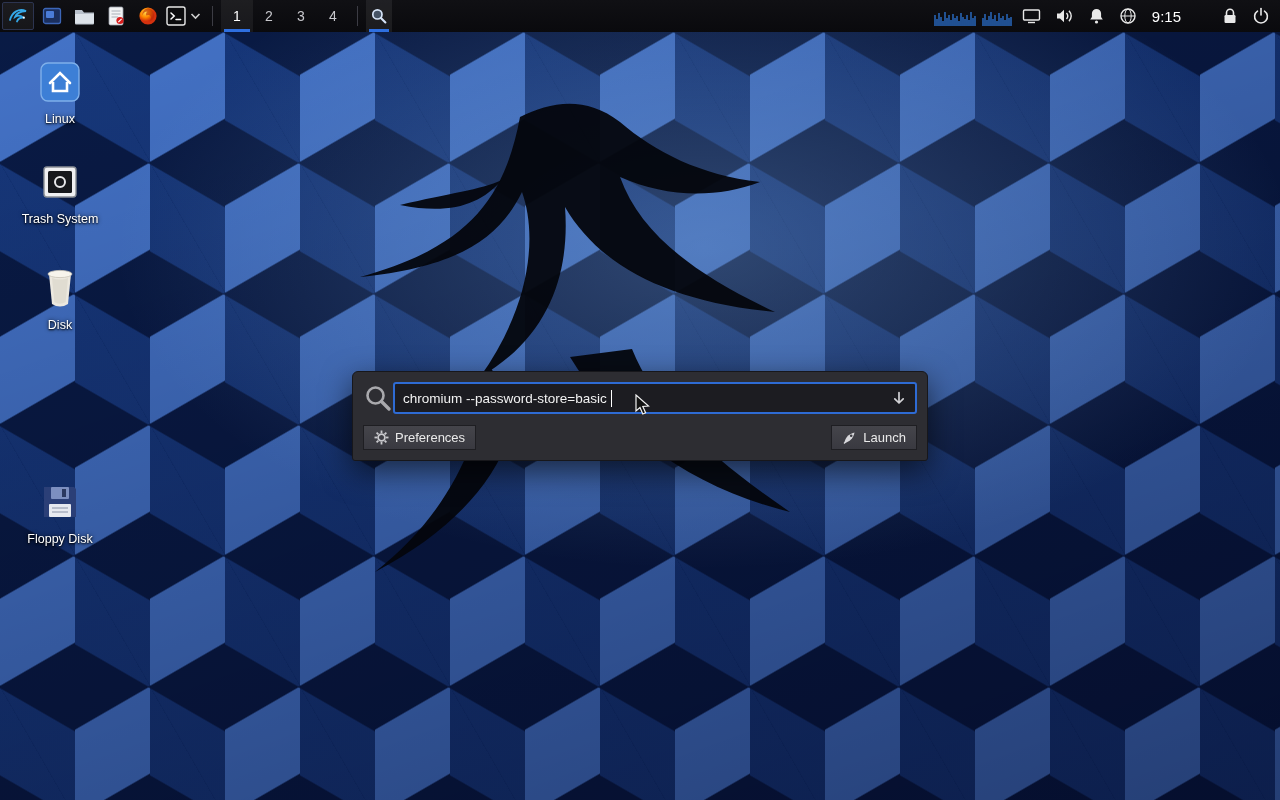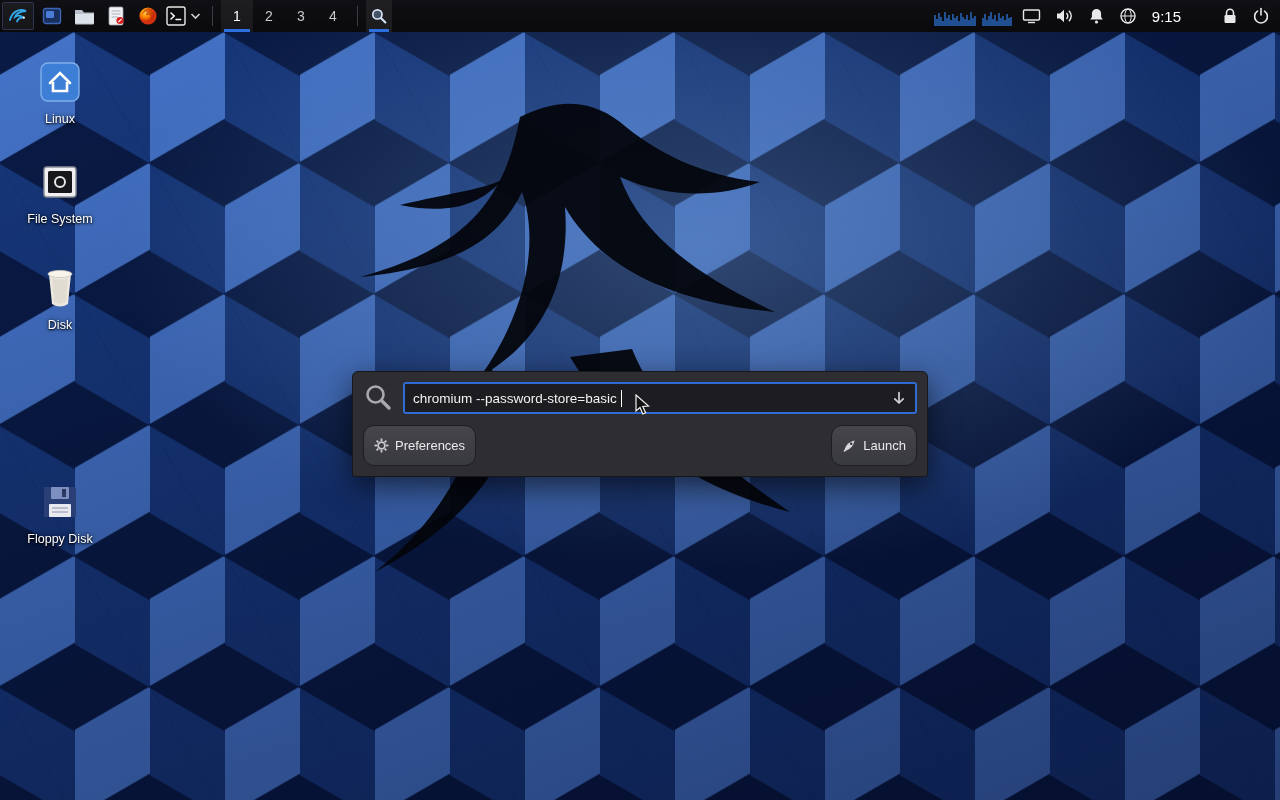--- a/index.html
+++ b/index.html
@@ -61,30 +61,30 @@
     background:#2d2d32; border:1px solid #17171b; border-radius:6px 6px 3px 3px;
     box-shadow:0 10px 30px rgba(0,0,0,0.6); }
   .titlebar { position:relative; height:28px; background:linear-gradient(#303036,#26262b);
     border-radius:5px 5px 0 0; display:flex; align-items:center; }
   .title-icon { position:absolute; left:9px; top:6px; }
   .titlebar h1 { flex:1; text-align:center; font-size:12.5px; font-weight:bold; color:#eeeeee; }
   .win-controls { position:absolute; right:8px; top:7px; display:flex; gap:9px; }
   .wc { width:14px; height:14px; border-radius:50%; border:1.5px solid #93939b;
     background:transparent; cursor:pointer; padding:0; }
   .wc.close { border:none; background:#2e6fe4; display:flex; align-items:center; justify-content:center; }
-  .search-row { display:flex; align-items:flex-start; gap:10px; padding:10px 10px 6px 10px; }
+  .search-row { display:flex; align-items:center; padding:10px 10px 6px 10px; }
   .cmd-input { flex:1; height:32px; background:#1c1c21; border:2px solid #2e6bd4; border-radius:3px;
     display:flex; align-items:center; padding:0 8px; cursor:text; }
   .cmd-text { color:#f2f2f2; font-size:13.5px; white-space:pre; }
   .caret { width:1px; height:17px; background:#ffffff; margin-left:4px; }
   .input-arrow { margin-left:auto; display:flex; cursor:pointer; }
   .btn-row { display:flex; justify-content:space-between; padding:5px 10px 10px 10px; }
-  .dlg-btn { display:flex; align-items:center; gap:6px; padding:12px 10px; font-size:13px;
+  .dlg-btn { display:flex; align-items:center; gap:6px; padding:4px 10px; font-size:13px;
     color:#eaeaea; background:linear-gradient(#45454b,#393940); border:1px solid #1e1e22;
-    border-radius:11px; cursor:pointer; font-family:inherit; }
+    border-radius:0; cursor:pointer; font-family:inherit; }
 
   
   .cursor { position:absolute; left:634px; top:394px; z-index:9; pointer-events:none; }
 
   svg { display:block; }
 </style>
 </head>
 <body>
 
 <div class="stage">
@@ -234,21 +234,21 @@
     </div>
 
     <div class="dicon" style="top:126px">
       <div class="ic">
         <svg width="42" height="42" viewBox="0 0 42 42">
           <rect x="5" y="6" width="32" height="30" rx="3" fill="#f0f0f2" stroke="#8a8f96" stroke-width="1.4"></rect>
           <rect x="9" y="10" width="24" height="22" rx="1.5" fill="#17181c"></rect>
           <circle cx="21" cy="21" r="5" fill="none" stroke="#e8e8ea" stroke-width="2"></circle>
         </svg>
       </div>
-      <div class="lbl">File System</div>
+      <div class="lbl">Trash System</div>
     </div>
 
     <div class="dicon" style="top:232px">
       <div class="ic">
         <svg width="42" height="44" viewBox="0 0 42 44">
           <path d="M10,8 h22 l-3,30 q-8,5 -16,0 z" fill="#ece8df"></path>
           <ellipse cx="21" cy="8" rx="12" ry="3.6" fill="#f7f4ec" stroke="#c9c4b8" stroke-width="0.8"></ellipse>
           <path d="M13,12 q8,3 16,0 l-2.4,24 q-5.6,3.4 -11.2,0 z" fill="#dcd7cb" opacity="0.7"></path>
         </svg>
       </div>

